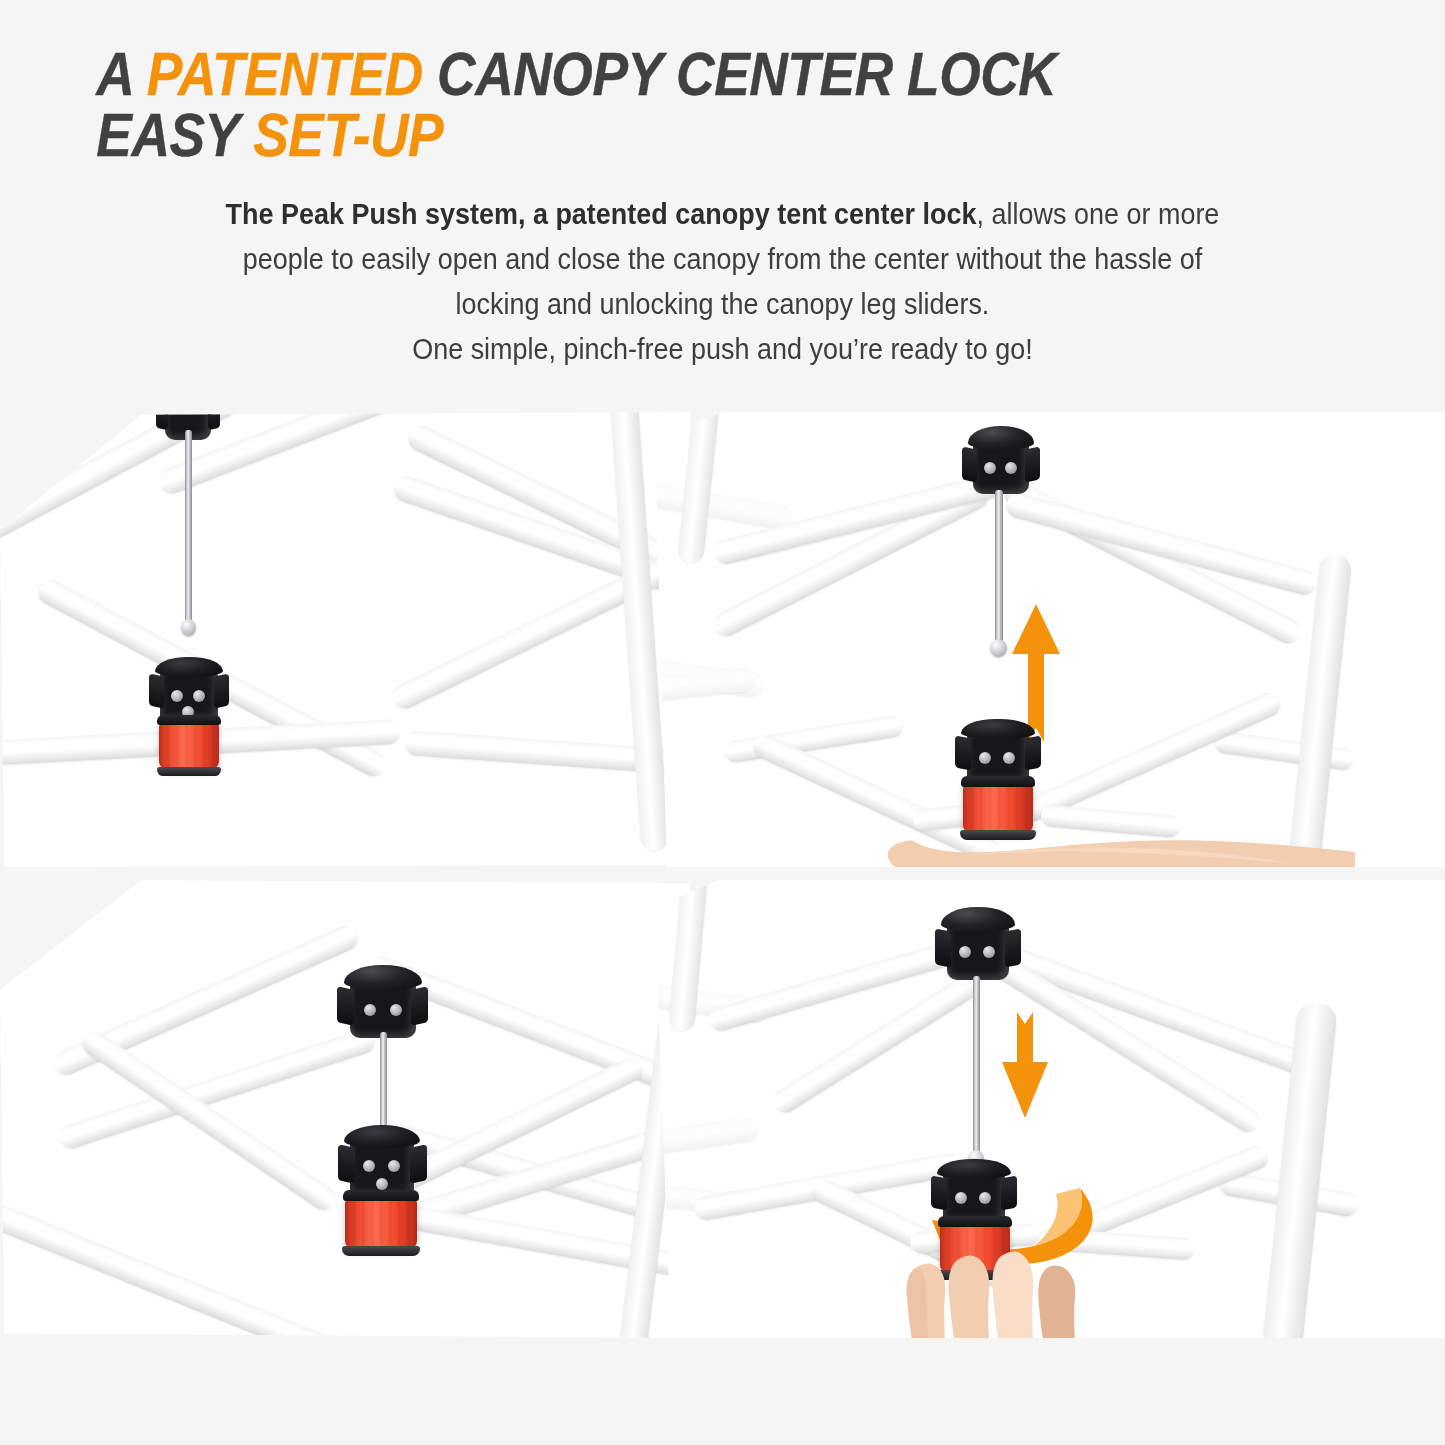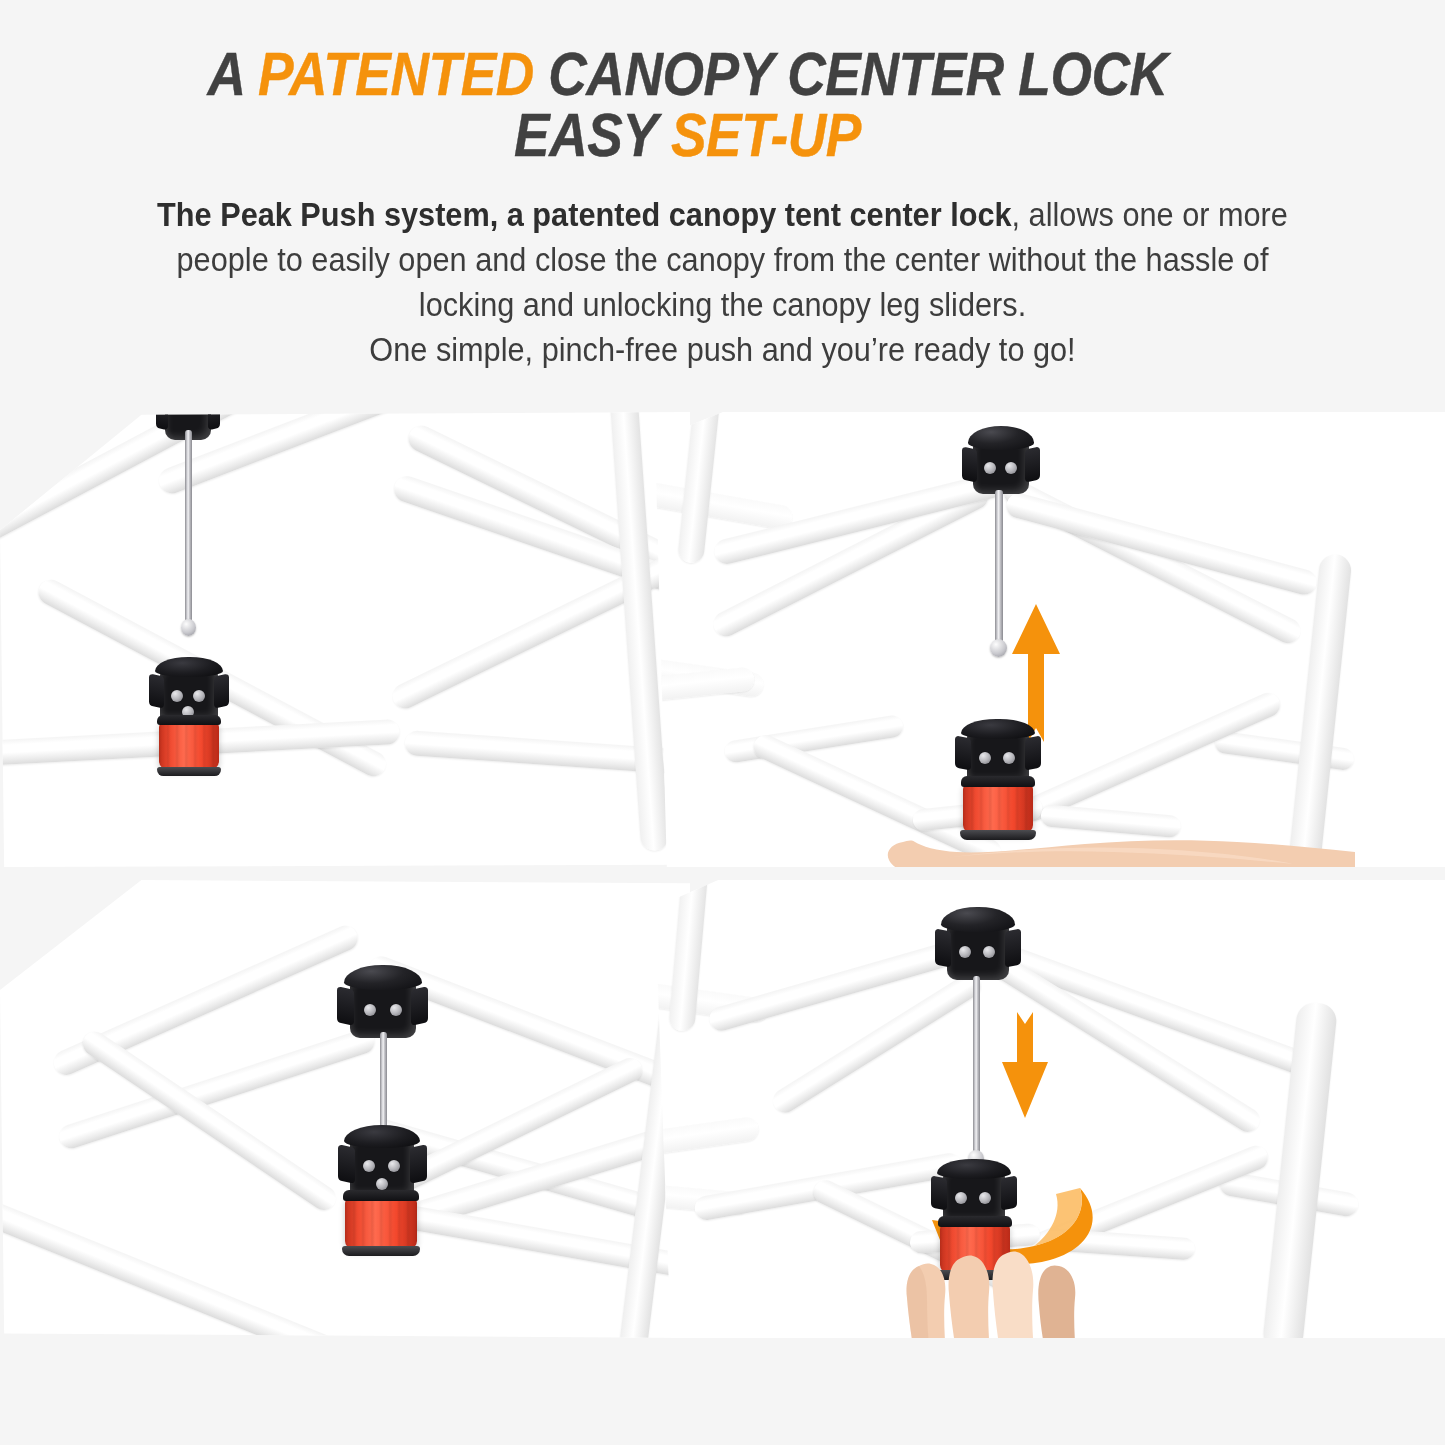--- a/index.html
+++ b/index.html
@@ -6,37 +6,37 @@
   body{
     width:1445px;height:1445px;
     background:#f5f5f5;
     font-family:"Liberation Sans","DejaVu Sans",sans-serif;
     overflow:hidden;
     position:relative;
   }
   
   #headline{
     position:absolute;left:0;top:44px;width:1375px;
-    text-align:center;
+    text-align:left;
     line-height:0.98;
     font-weight:bold;
     font-style:italic;
     font-size:62px;
     letter-spacing:-0.5px;
     color:#414141;
     -webkit-text-stroke:0.4px currentColor;
   }
   #headline .line{display:block;white-space:nowrap;transform:scaleX(0.86);}
   #headline .hl{color:#f5920c;}
   
   #body-copy{
     position:absolute;left:95px;top:192px;width:1255px;
     text-align:center;
     color:#3d3d3d;
-    font-size:33px;
+    font-size:29px;
     line-height:45px;
   }
   #body-copy .bodyline{display:block;transform:scaleX(0.93);white-space:nowrap;}
   #body-copy b{font-weight:bold;color:#2e2e2e;}
   
   .panel{
     position:absolute;
     background:#ffffff;
     overflow:hidden;
   }

